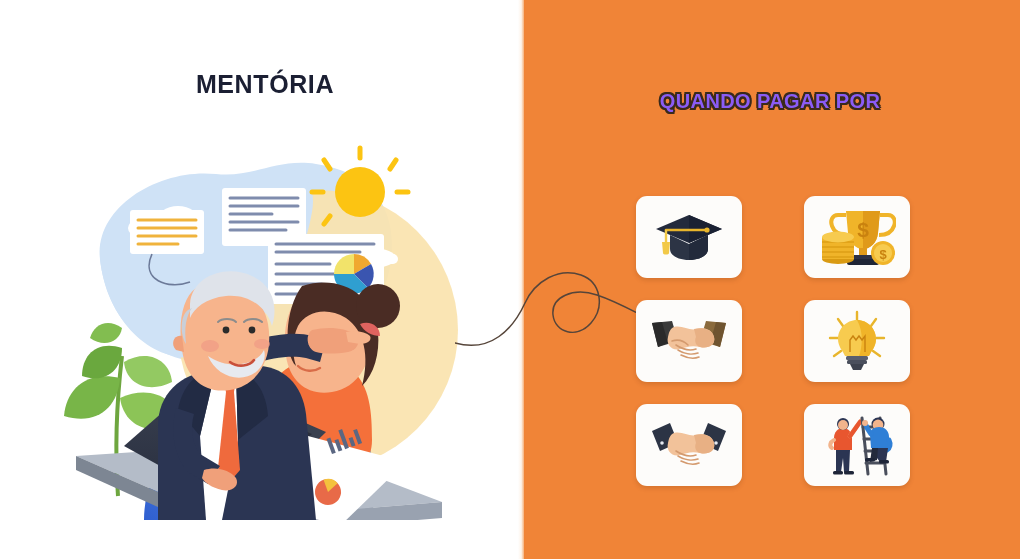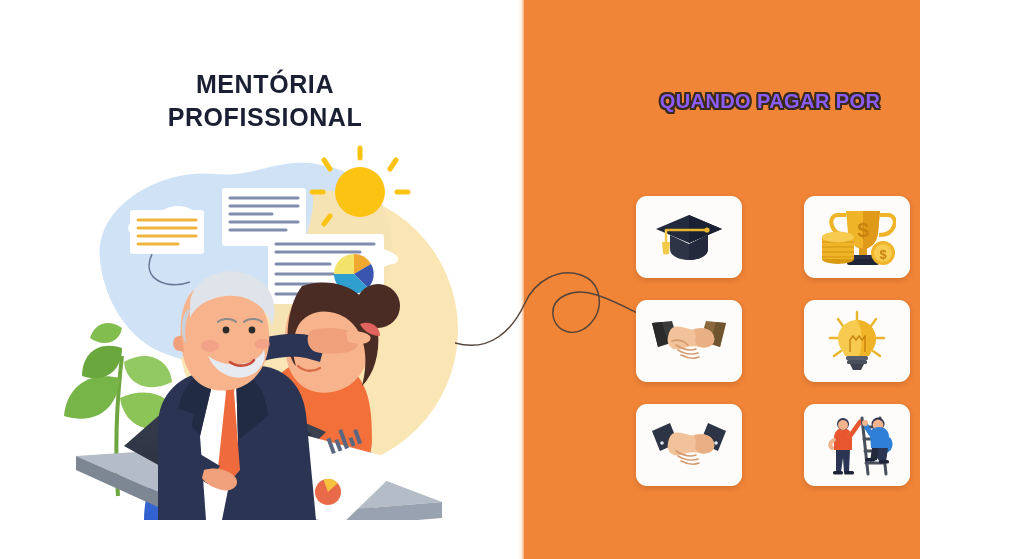--- a/index.html
+++ b/index.html
@@ -1,17 +1,17 @@
 <!DOCTYPE html>
 <html><head>
 <meta charset="utf-8">
 <style>
   html,body{margin:0;padding:0;background:#fff;}
   body{width:1024px;height:559px;overflow:hidden;font-family:"Liberation Sans",sans-serif;}
-  #stage{position:relative;width:920px;height:559px;overflow:hidden;background:#ffffff;}
+  #stage{position:relative;width:996px;height:559px;overflow:hidden;background:#ffffff;padding-left:24px;}
 
   
   .panel-left{position:absolute;left:0;top:0;width:522px;height:559px;background:#ffffff;}
   .panel-right{position:absolute;left:522px;top:0;width:502px;height:559px;background:#f08437;}
   .panel-seam{position:absolute;left:518px;top:0;width:6px;height:559px;
       background:linear-gradient(90deg,#ffffff 0%,#fdf3e9 55%,#f5b07a 100%);}
 
   
   .title-left{position:absolute;left:120px;top:68px;width:290px;text-align:center;
       font-size:25px;font-weight:bold;letter-spacing:.6px;line-height:1.32;color:#1b1f33;}
@@ -39,21 +39,20 @@
 </style>
 </head>
 <body>
 
 <div id="stage">
 
   <div class="panel-left">
 
     <div class="title-left">
       <div>MENTÓRIA</div>
-      <div>PROFISSIONAL</div>
     </div>
 
     <div class="illo">
       <svg viewBox="0 0 470 380" xmlns="http://www.w3.org/2000/svg">
         <defs>
           <clipPath id="clipAll">
               <rect x="0" y="0" width="470" height="380"></rect>
             </clipPath>
           <linearGradient id="arrowGrad" x1="0" y1="1" x2="1" y2="0">
             <stop offset="0" stop-color="#2f5fd0"></stop>

